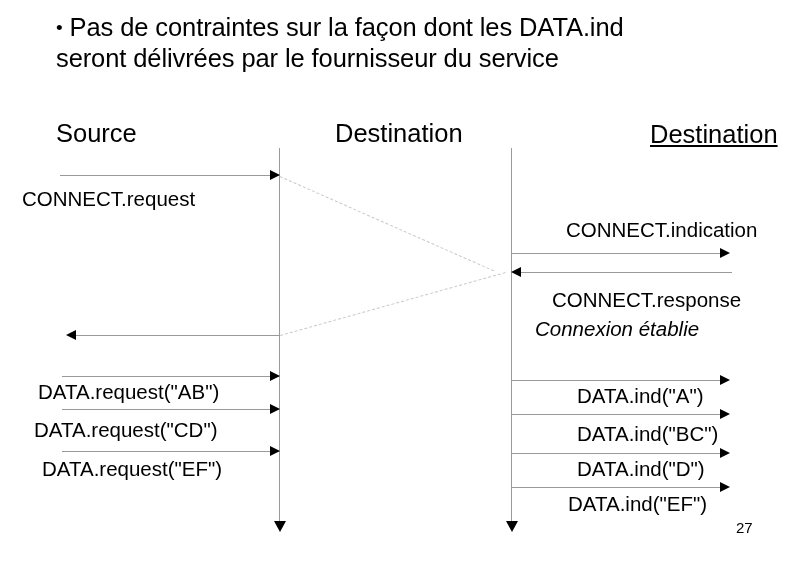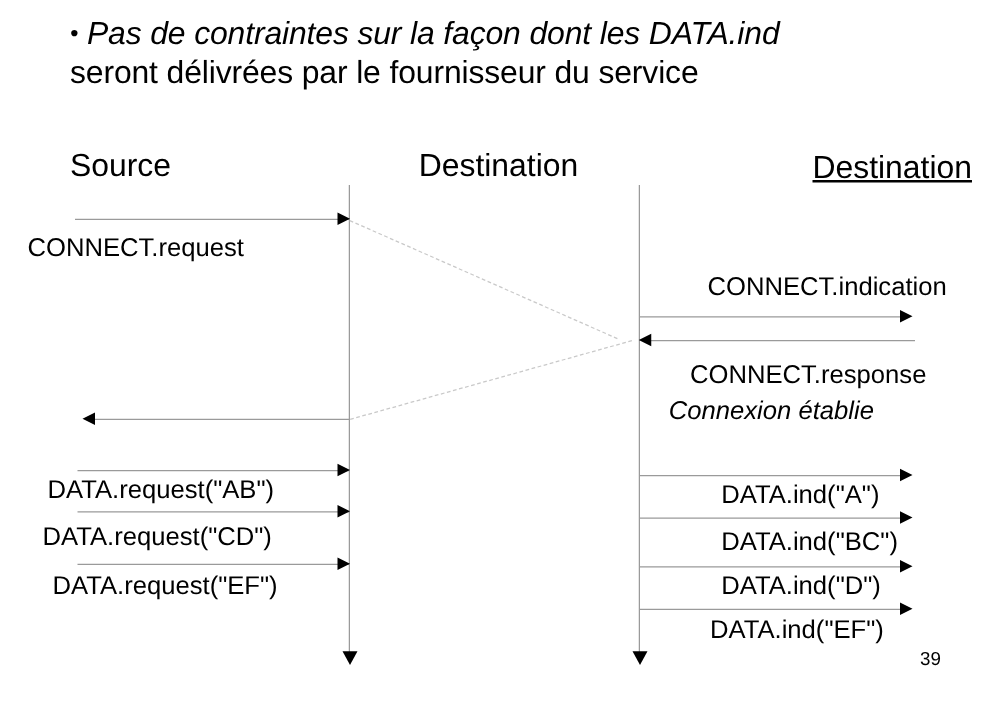--- a/index.html
+++ b/index.html
@@ -28,21 +28,20 @@
   .bullet-line {
     display: block;
     font-size: 25.5px;
     line-height: 30px;
     letter-spacing: -0.1px;
     white-space: pre;
   }
   .bullet-line.first {
     text-indent: -17px;
     padding-left: 17px;
-    font-style: italic;
   }
   .bullet-dot {
     font-size: 19px;
     vertical-align: 2px;
   }
   
   .col-header {
     position: absolute;
     font-size: 25.5px;
     line-height: 30px;
@@ -184,15 +183,15 @@
   <div class="caption" style="left:577px; top:422px;">DATA.ind("BC")</div>
 
   <div class="msg-line" style="left:512px; top:453px; width:212px;"></div>
   <div class="arrow-right" style="left:720px; top:448px;"></div>
   <div class="caption" style="left:577px; top:457px;">DATA.ind("D")</div>
 
   <div class="msg-line" style="left:512px; top:487px; width:212px;"></div>
   <div class="arrow-right" style="left:720px; top:482px;"></div>
   <div class="caption" style="left:568px; top:492px;">DATA.ind("EF")</div>
 
-  <div id="page-number">39</div>
+  <div id="page-number">27</div>
 
 </div>
 
 </body></html>

